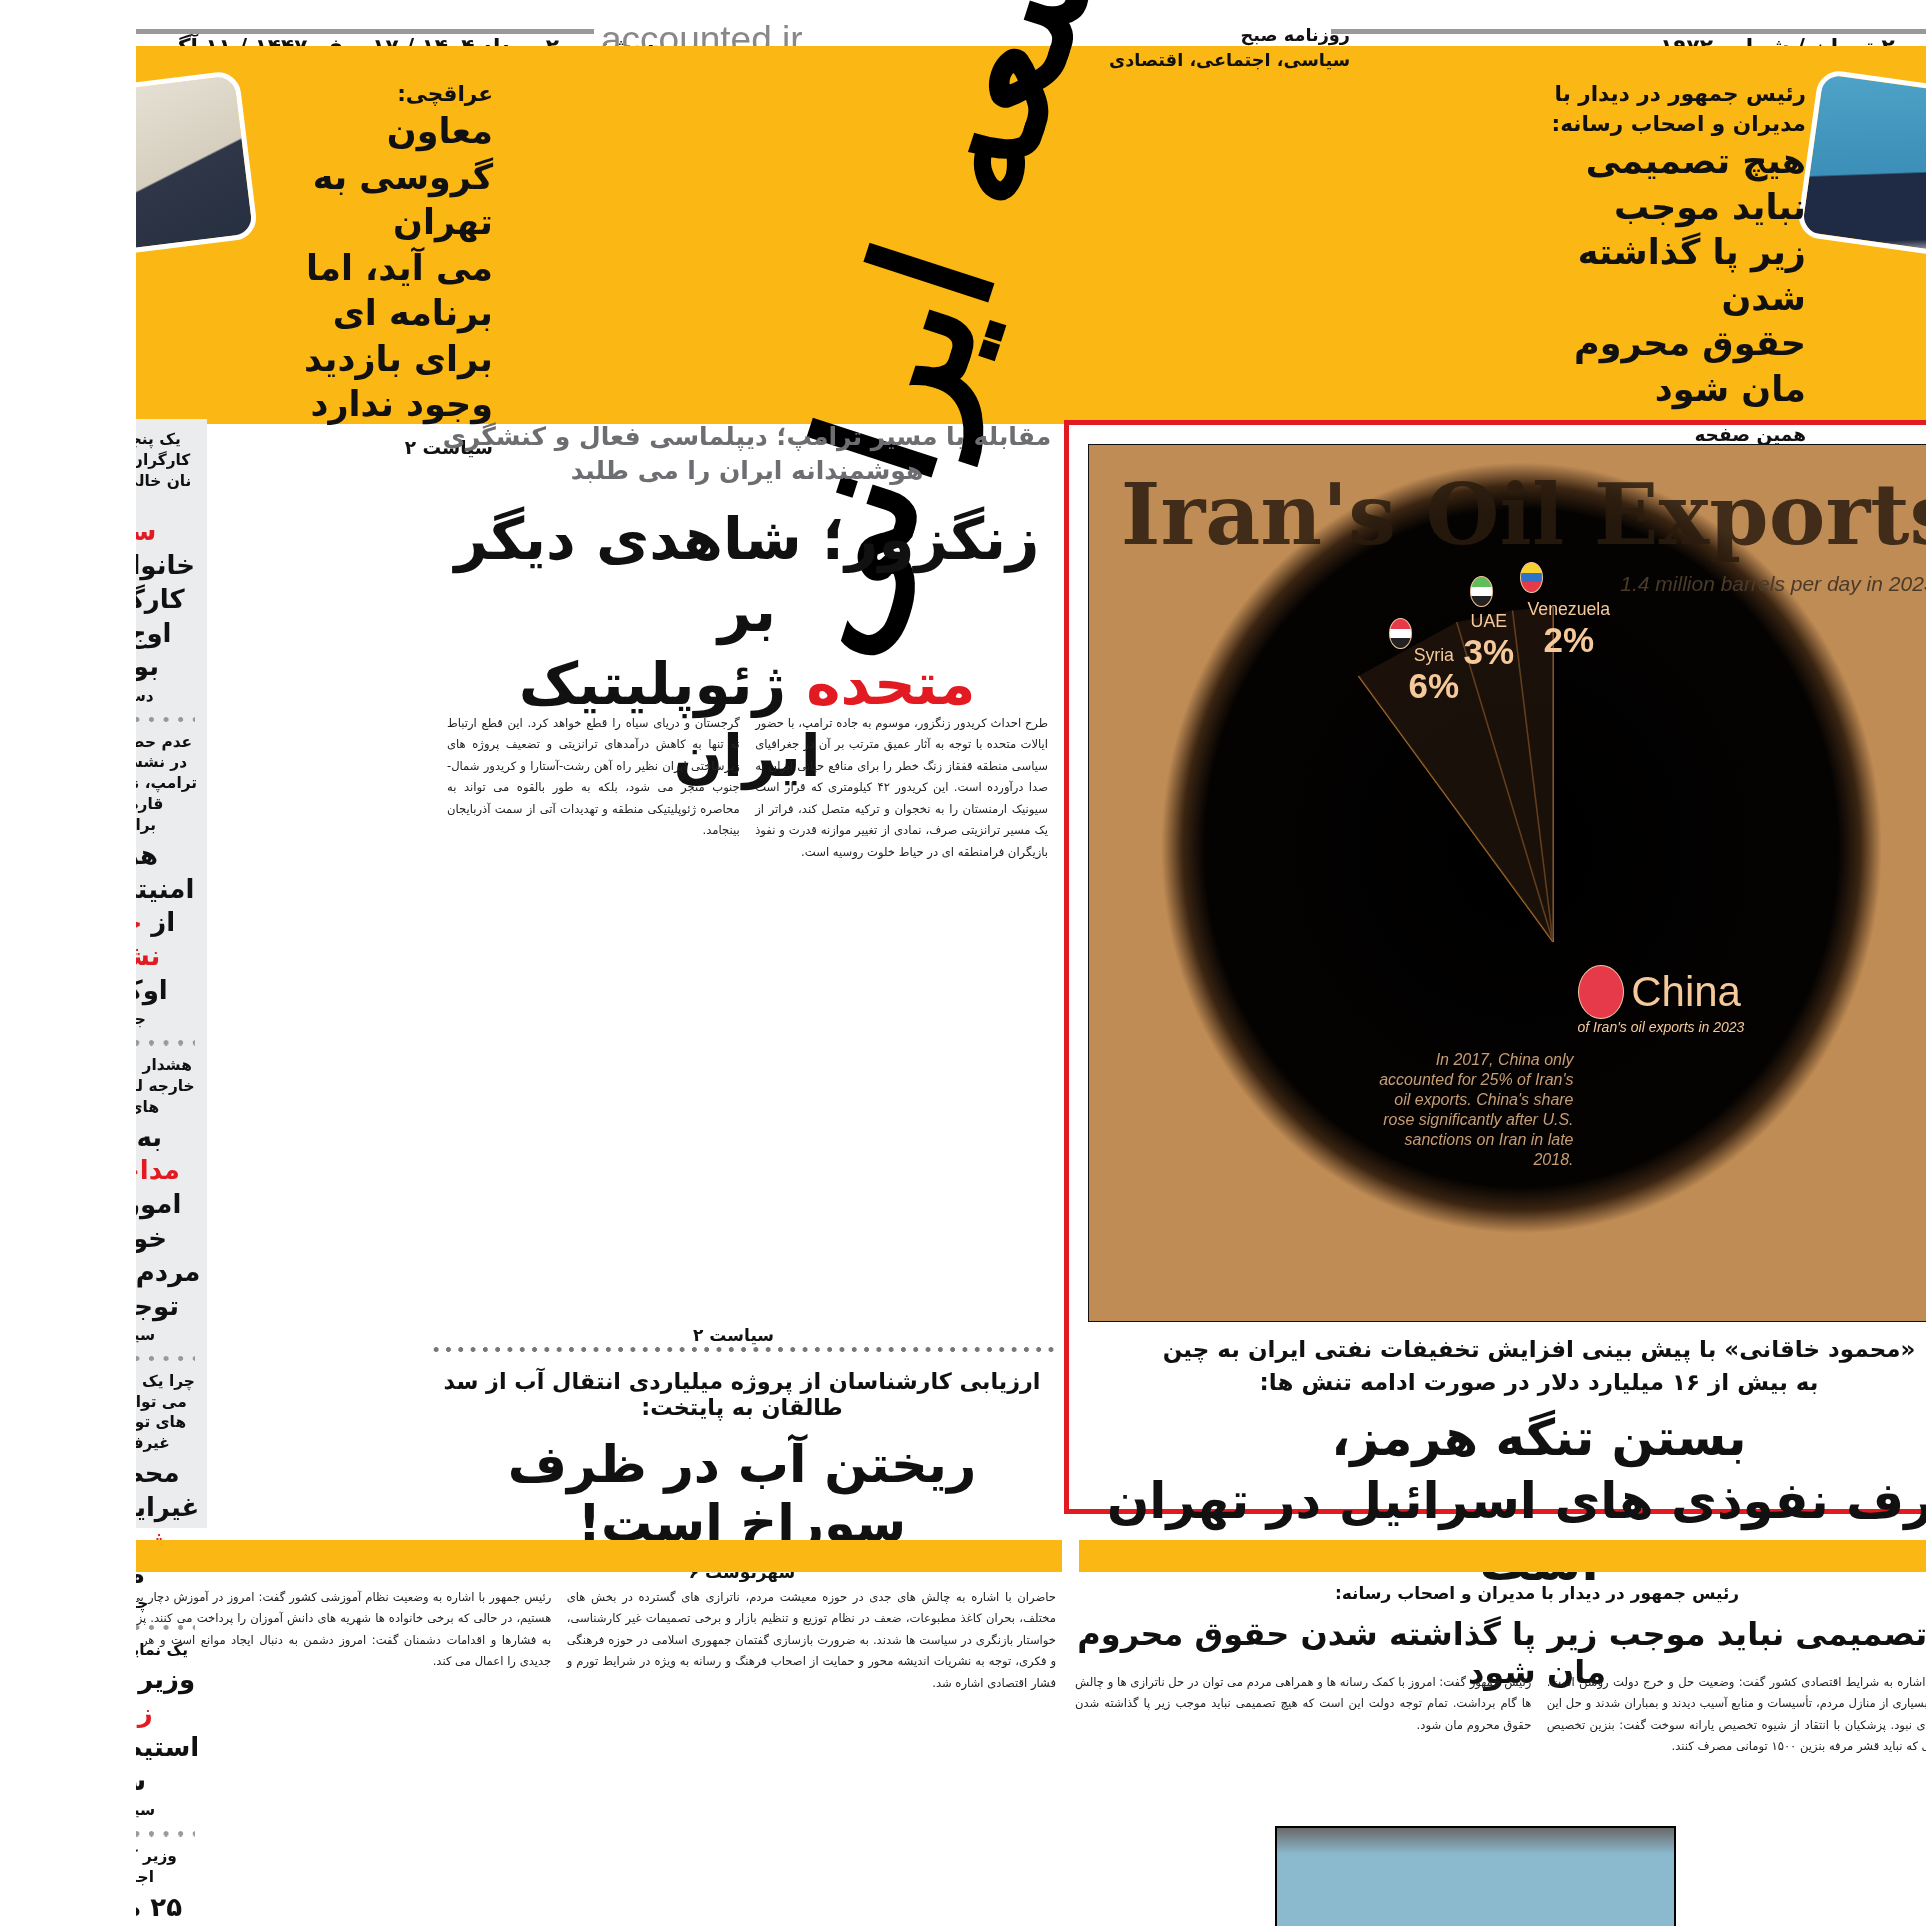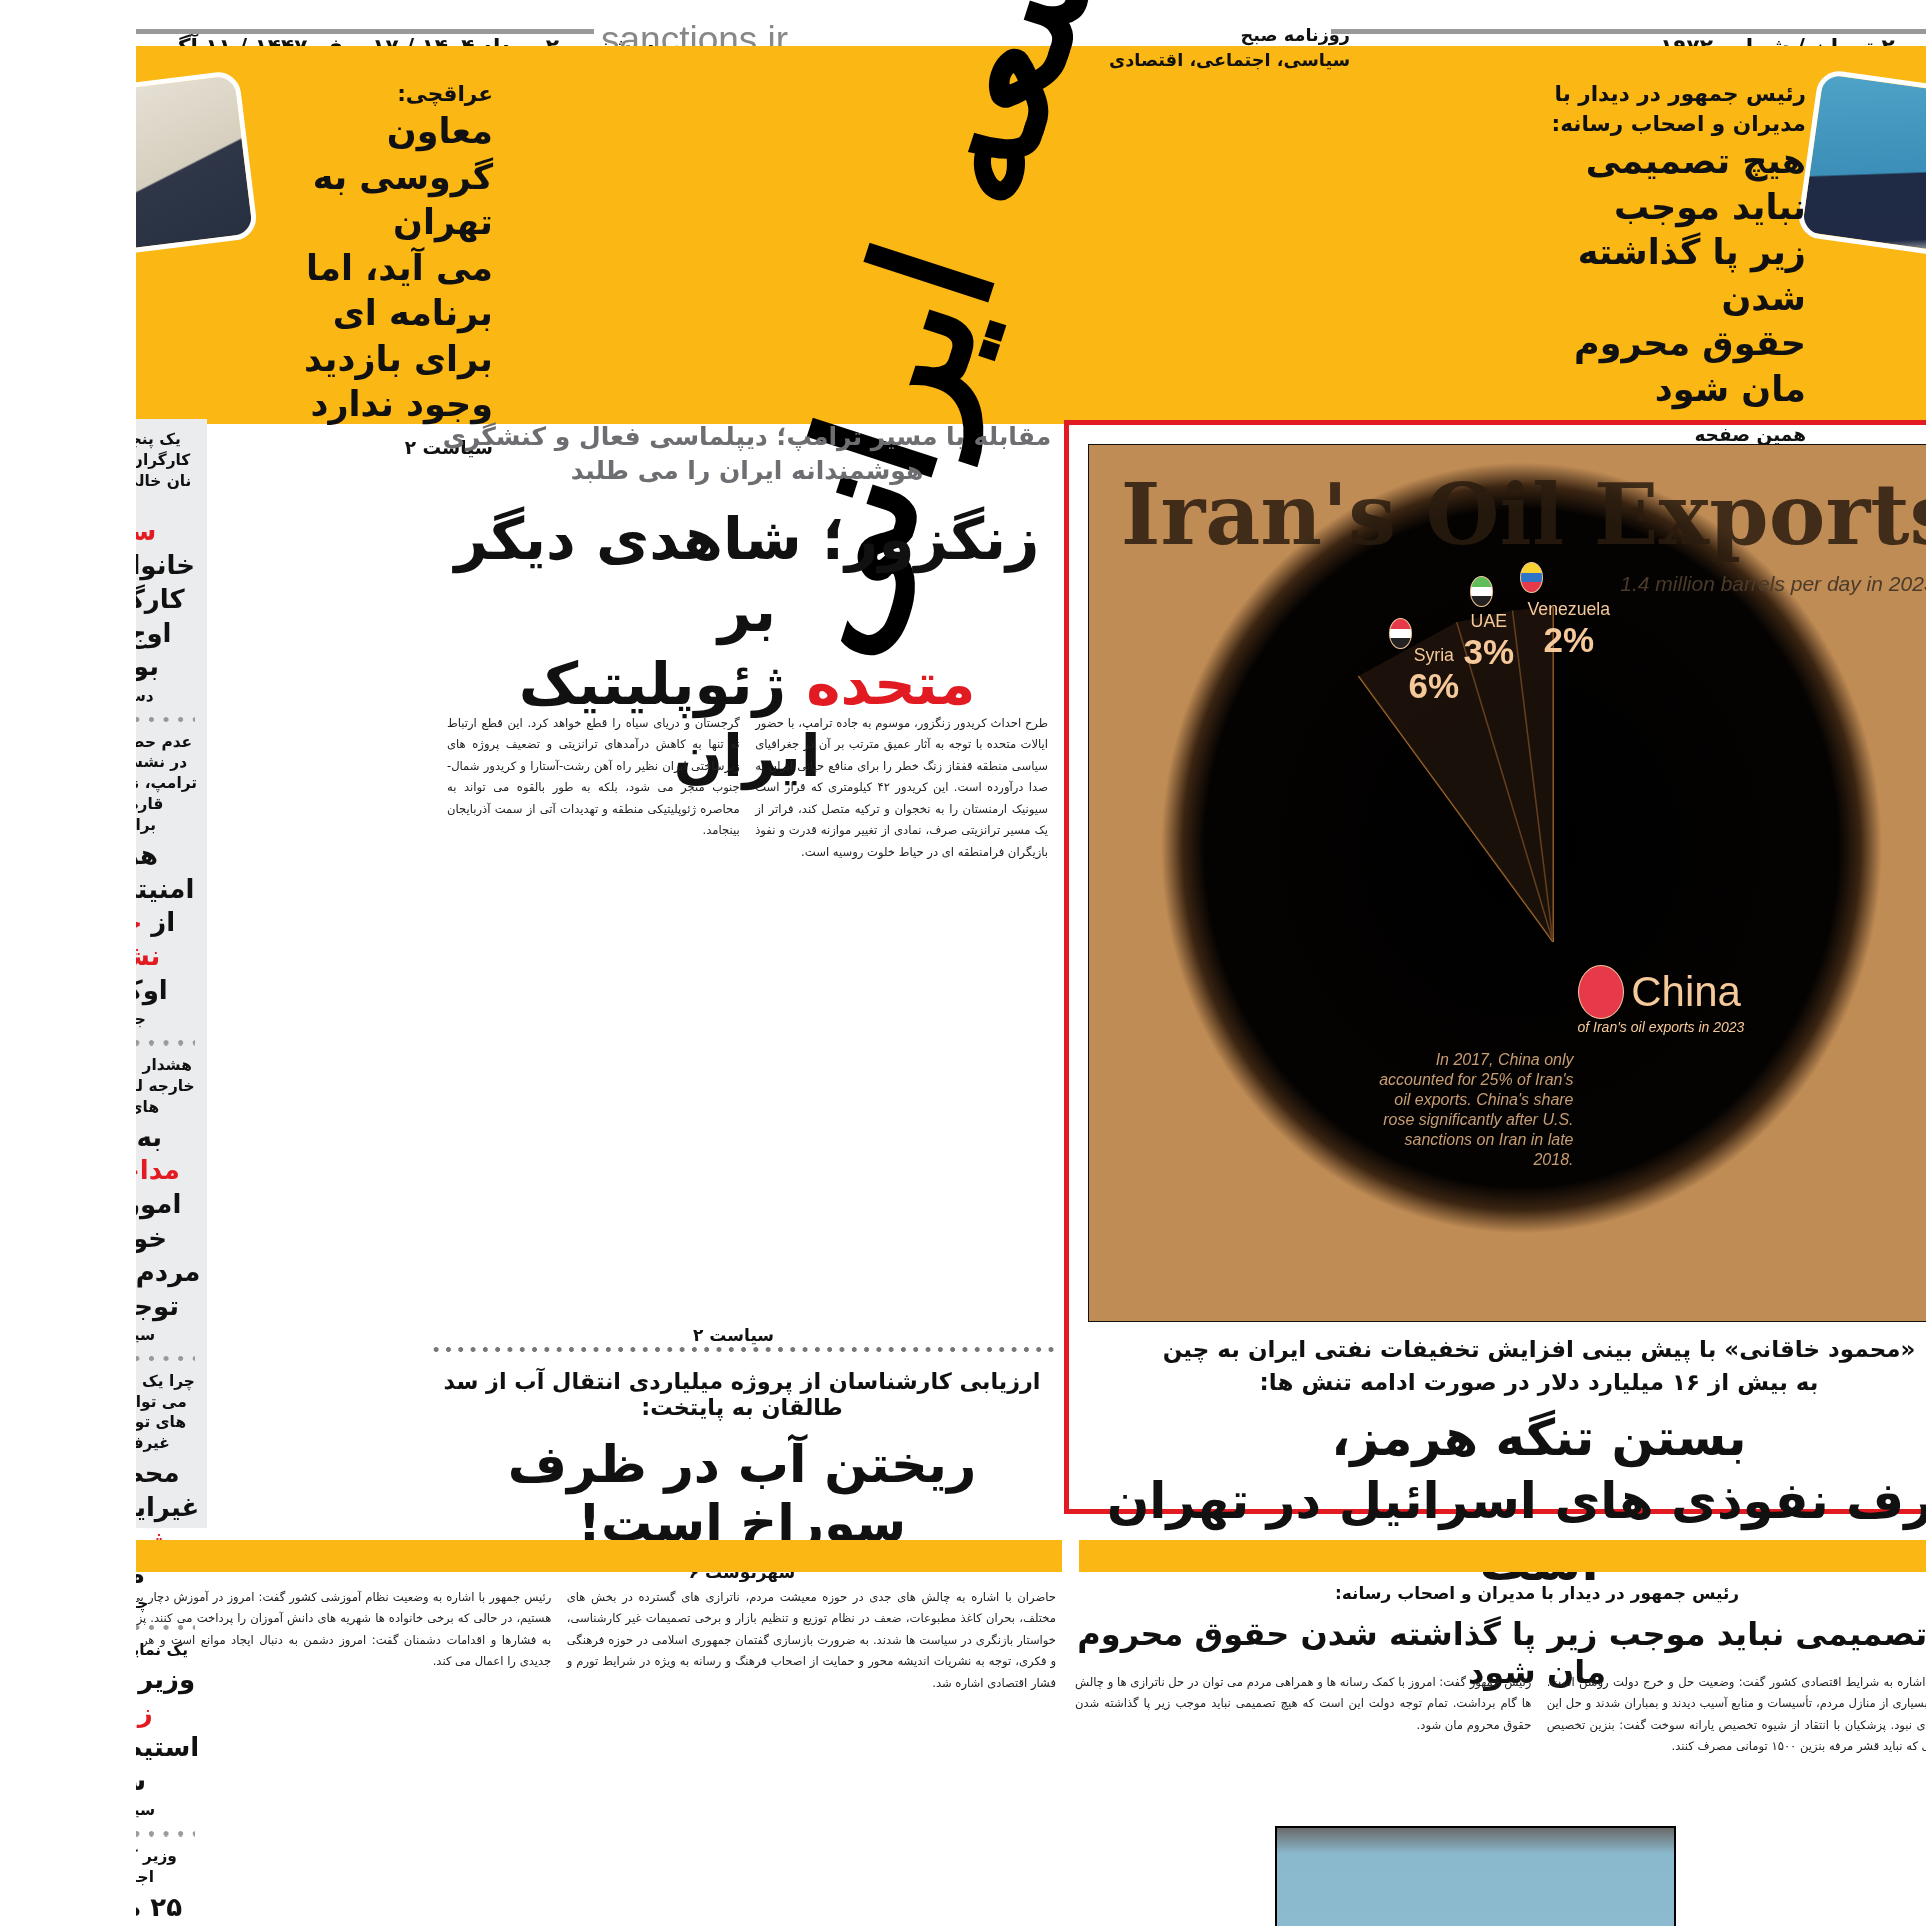--- a/index.html
+++ b/index.html
@@ -57,21 +57,21 @@
 .meeting-photo{position:absolute;left:1275px;top:1826px;width:401px;height:431px;border:2.3px solid #000;background:linear-gradient(180deg,#6a6a6a 0%,#8ab8cc 6%,#8fc0d6 55%,#54606e 70%,#2b2f39 88%,#454a6d 100%)}
 .pageno{position:absolute;left:2019px;top:1448px;font-size:14px;writing-mode:vertical-rl;color:#333}
 </style>
 </head>
 <body>
 
 <div class="masthead-line" style="left:1331px;width:672px"></div>
 <div class="masthead-line" style="left:60px;width:534px"></div>
 <div class="meta" style="right:60px">قیمت ۲۰۰۰ تومان / شماره ۱۹۷۲</div>
 <div class="meta" style="left:60px">دوشنبه ۲۰ مرداد ۱۴۰۴ / ۱۷ صفر ۱۴۴۷ / ۱۱ آگوست ۲۰۲۵</div>
-<div class="site">sanctions.ir</div>
+<div class="site">accounted.ir</div>
 
 <div class="yellow-band" style="top:46px;height:0"></div>
 <div class="abs" style="left:60px;top:46px;width:1943px;height:378px;background:#fbb714;top:46px"></div>
 
 <div class="logo-sub">
   <div>روزنامه صبح</div>
   <div>سیاسی، اجتماعی، اقتصادی</div>
 </div>
 <div class="logo">
   <span>توسعه ایرانی</span>

